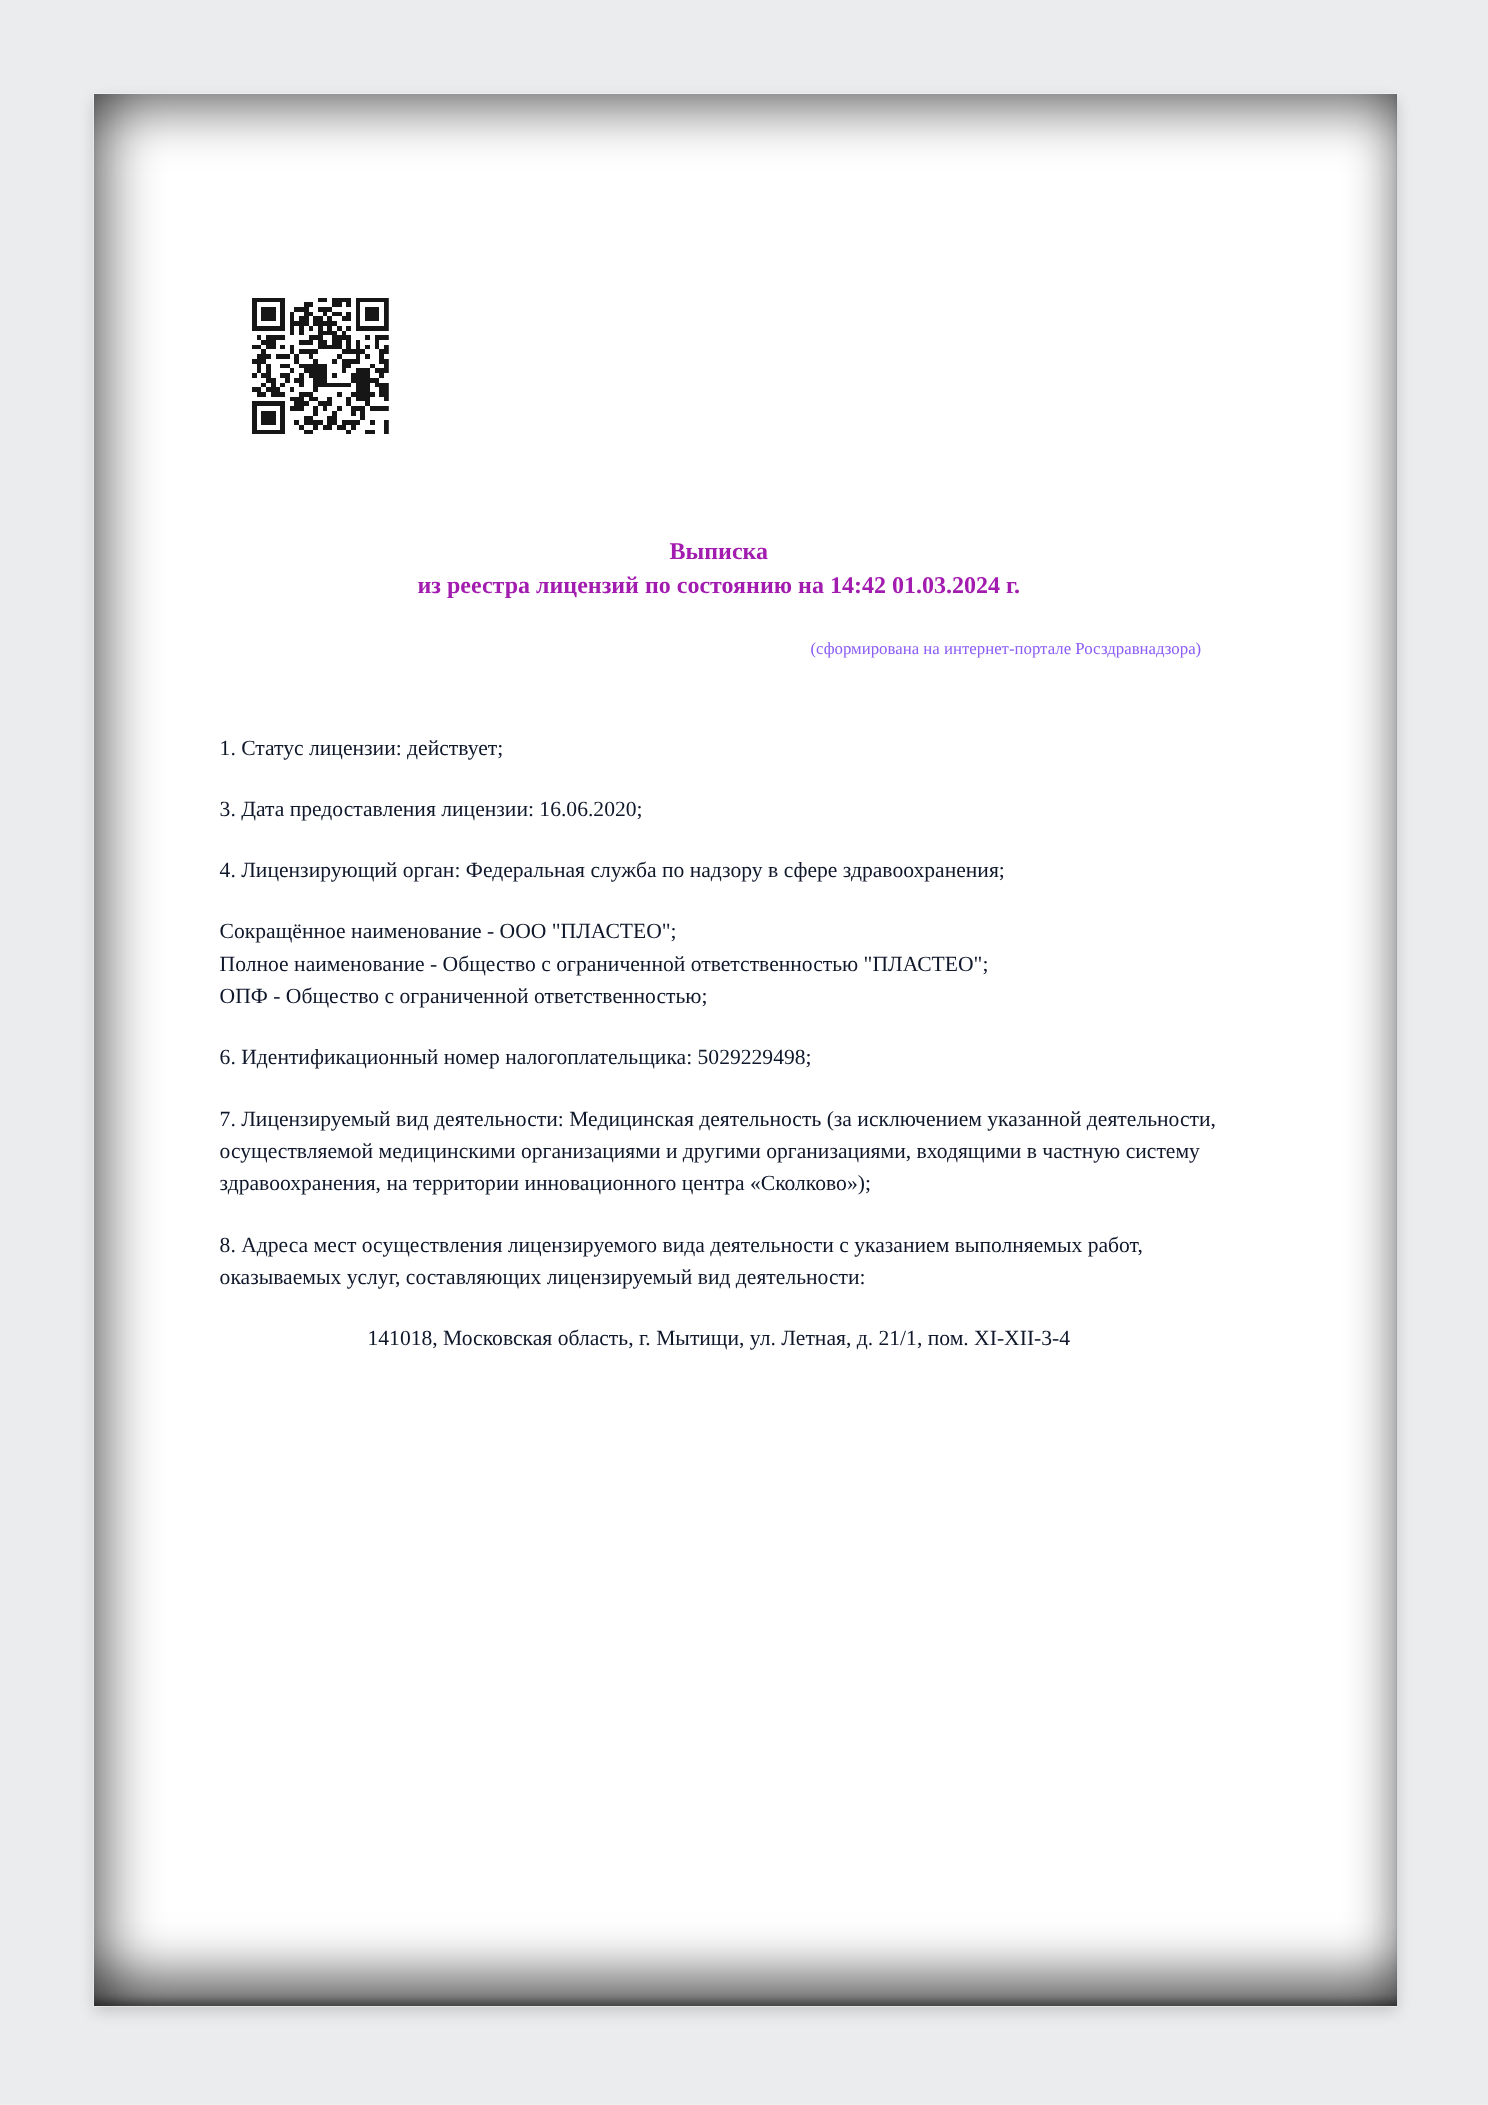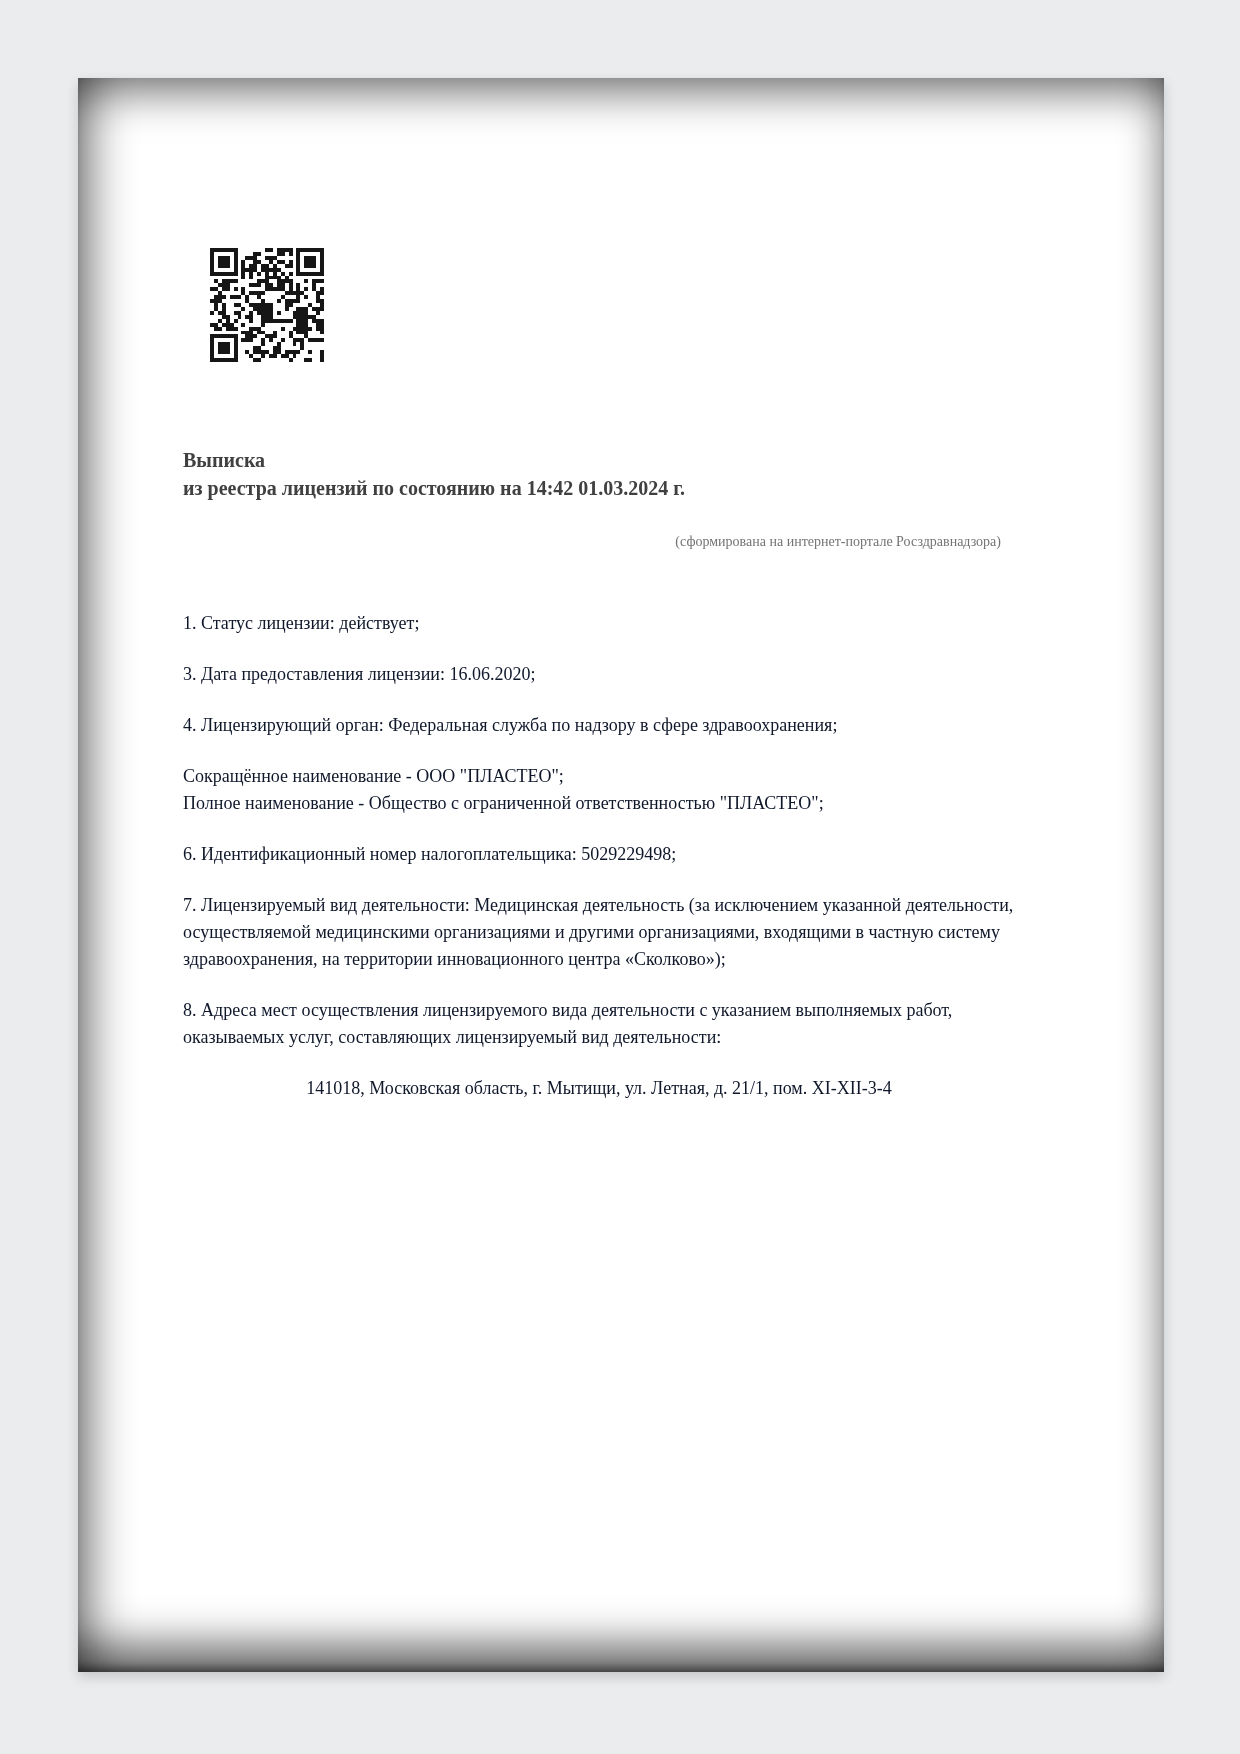--- a/index.html
+++ b/index.html
@@ -22,27 +22,27 @@
       inset 0 -9px 8px -5px rgba(0,0,0,.45),
       0 5px 12px rgba(0,0,0,.16);
   }
   .qr{
     position:absolute;left:132px;top:170px;
     width:114px;height:114px;
   }
   .qr svg{width:100%;height:100%;display:block;}
   .title{
     position:absolute;left:105px;top:368px;width:832px;
-    text-align:left;font-weight:700;font-size:20px;line-height:28px;
-    color:#404040;
+    text-align:center;font-weight:700;font-size:20px;line-height:28px;
+    color:#a21caf;
   }
   .subtitle{
     position:absolute;left:105px;top:456px;width:832px;
     box-sizing:border-box;padding-right:14px;
-    text-align:right;font-size:14px;color:#737373;
+    text-align:right;font-size:14px;color:#8b5cf6;
   }
   .content{
     position:absolute;left:105px;top:532px;width:832px;
     font-size:18px;line-height:27px;color:#0f172a;
   }
   .para{margin:0 0 24px 0;}
   .para:last-child{margin-bottom:12px;text-align:center;}
 </style>
 </head>
 <body>
@@ -470,20 +470,21 @@
 
   <div class="subtitle">(сформирована на интернет-портале Росздравнадзора)</div>
 
   <div class="content">
     <p class="para">1. Статус лицензии: действует;</p>
     <p class="para">3. Дата предоставления лицензии: 16.06.2020;</p>
     <p class="para">4. Лицензирующий орган: Федеральная служба по надзору в сфере здравоохранения;</p>
     <div class="para">
       <div>Сокращённое наименование - ООО "ПЛАСТЕО";</div>
       <div>Полное наименование - Общество с ограниченной ответственностью "ПЛАСТЕО";</div>
+      <div>ОПФ - Общество с ограниченной ответственностью;</div>
     </div>
     <p class="para">6. Идентификационный номер налогоплательщика: 5029229498;</p>
     <p class="para">7. Лицензируемый вид деятельности: Медицинская деятельность (за исключением указанной деятельности, осуществляемой медицинскими организациями и другими организациями, входящими в частную систему здравоохранения, на территории инновационного центра «Сколково»);</p>
     <p class="para">8. Адреса мест осуществления лицензируемого вида деятельности с указанием выполняемых работ, оказываемых услуг, составляющих лицензируемый вид деятельности:</p>
     <p class="para">141018, Московская область, г. Мытищи, ул. Летная, д. 21/1, пом. XI-XII-3-4</p>
   </div>
 
 </div>
 
 </body></html>

